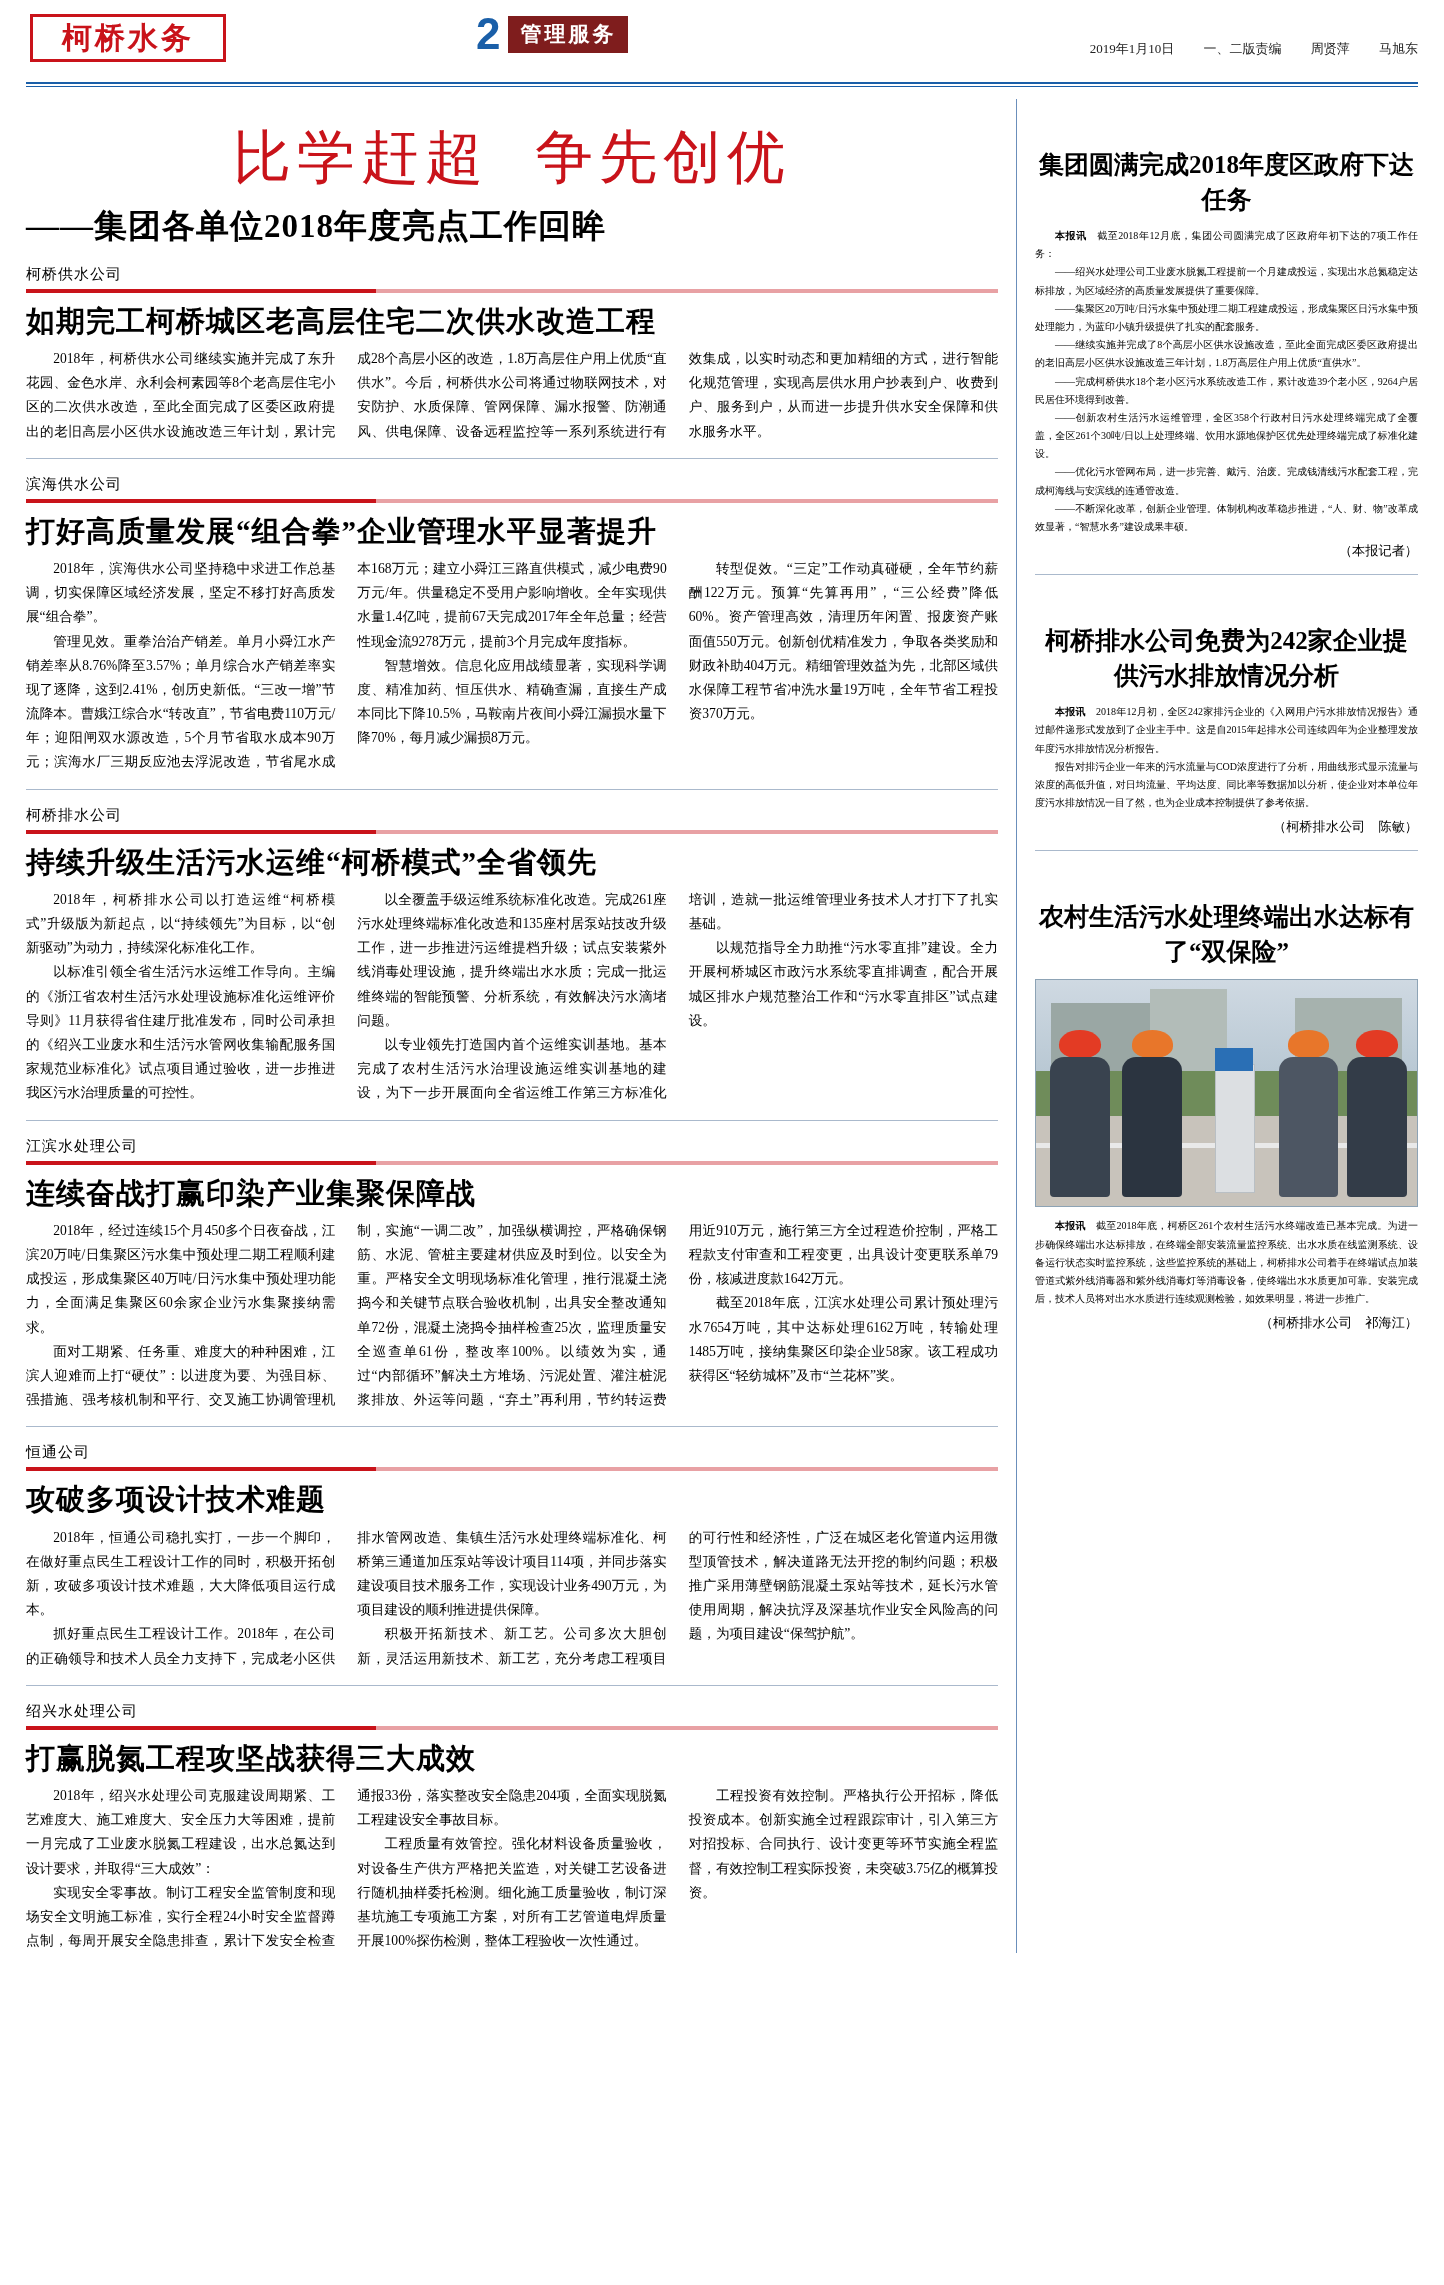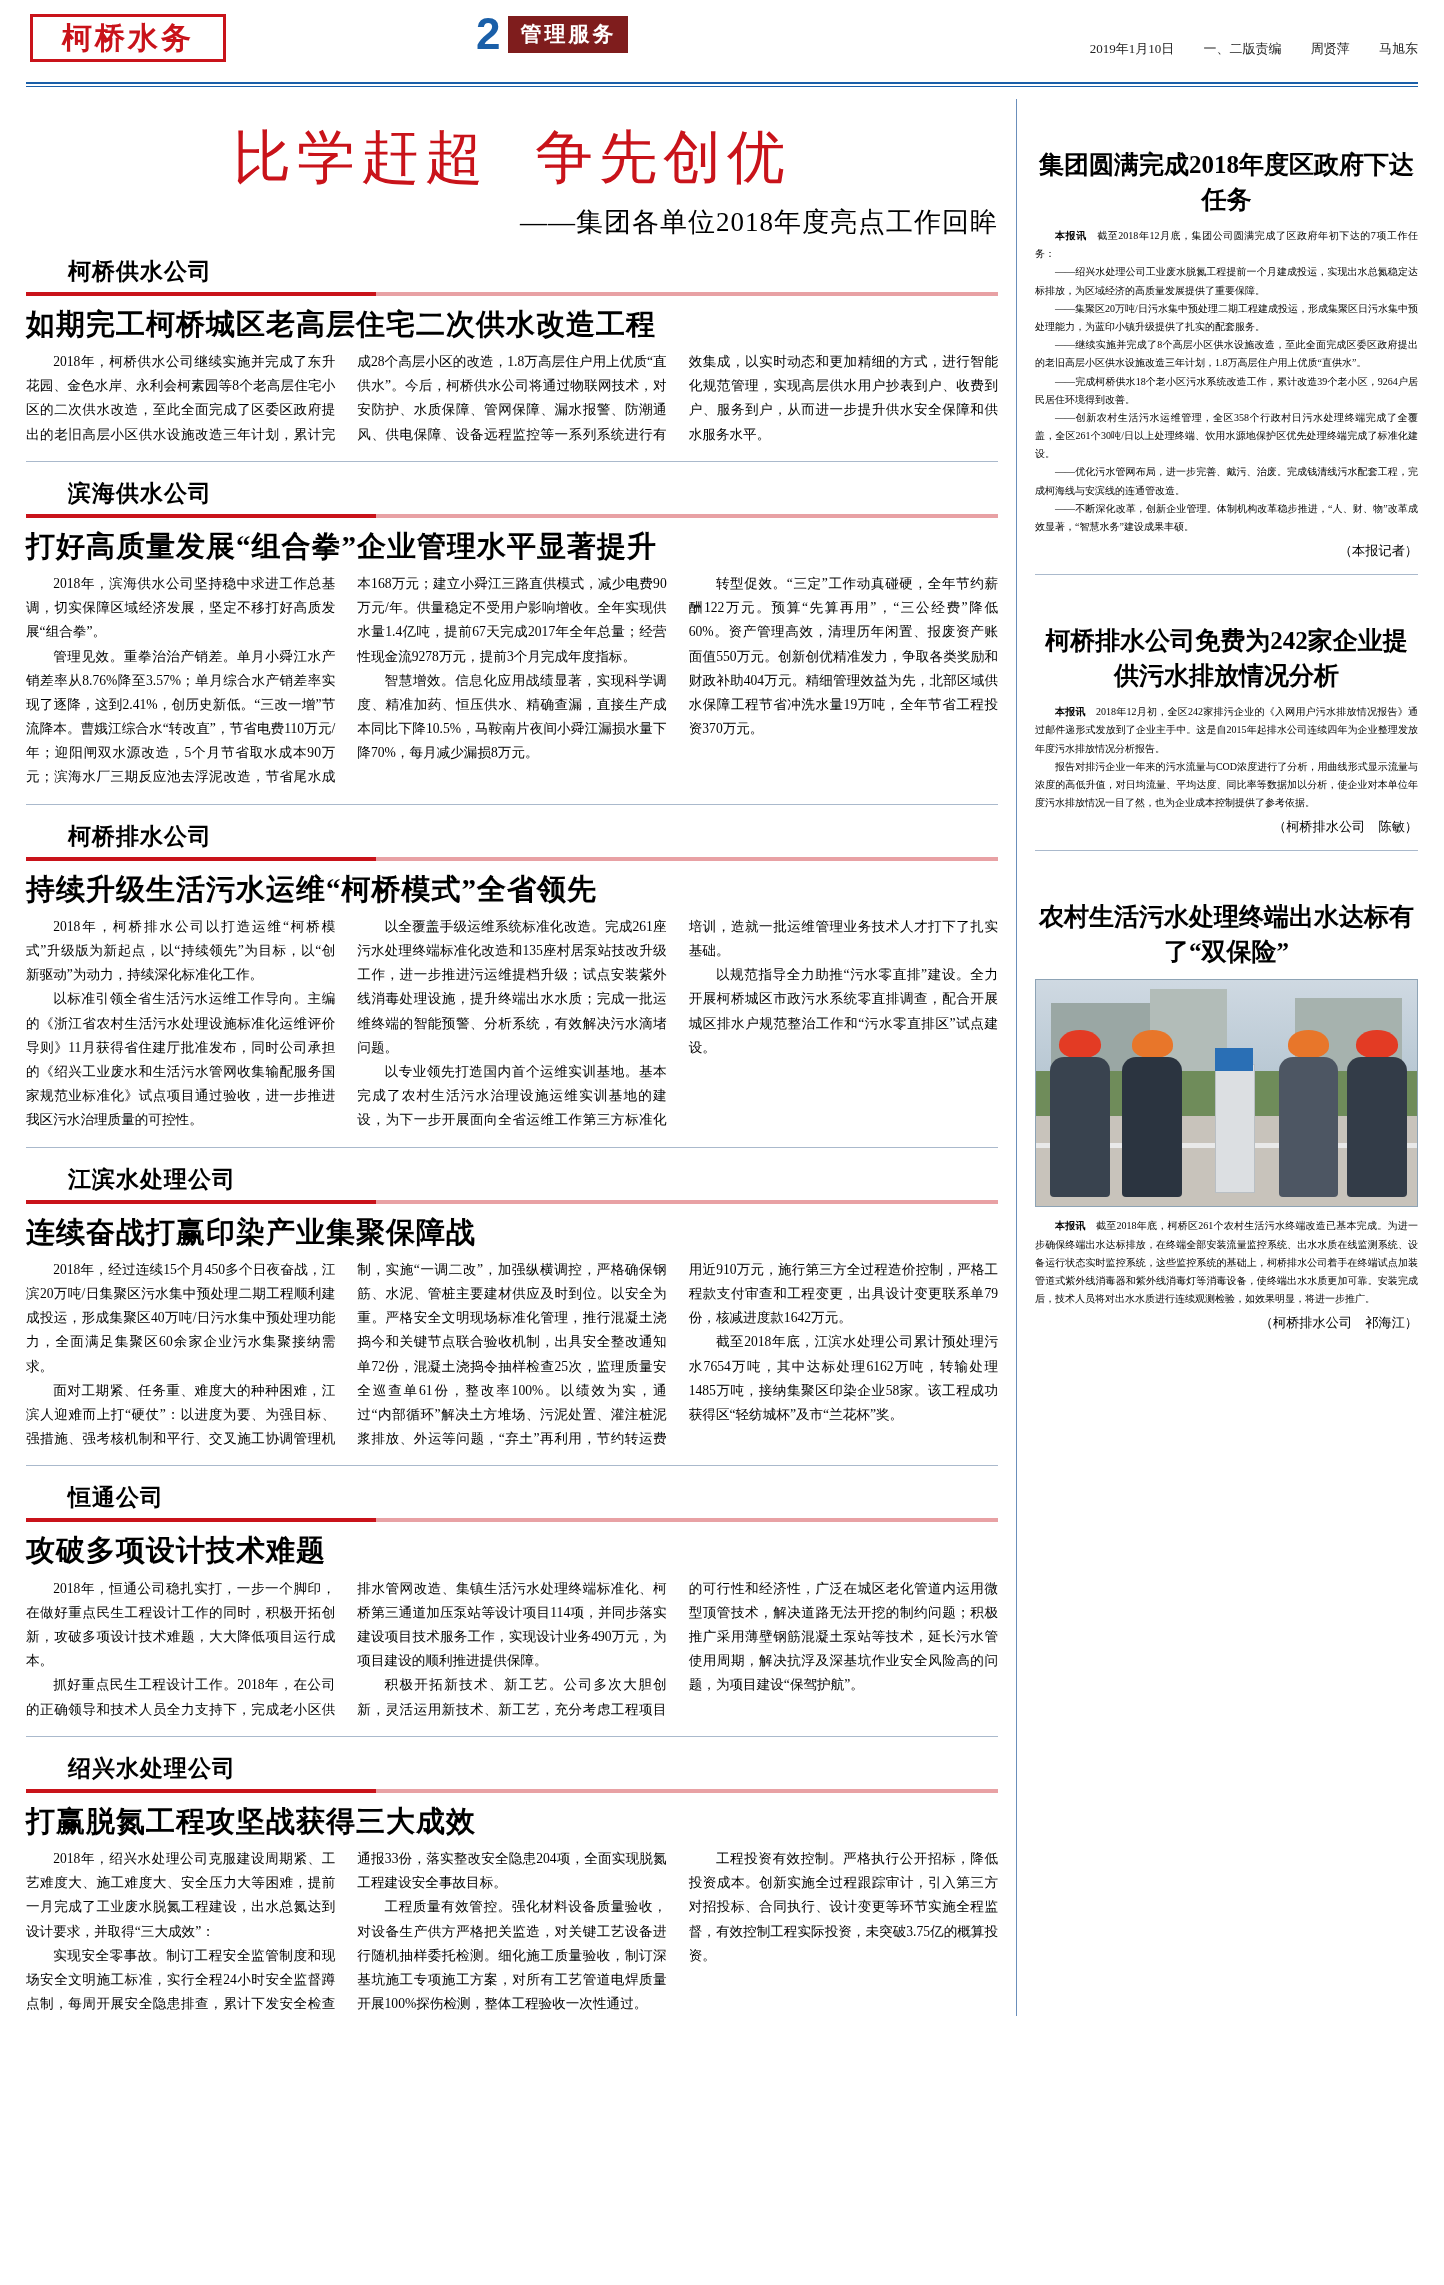--- a/index.html
+++ b/index.html
@@ -110,48 +110,47 @@
     color: #c9131a;
     font-size: 58px;
     font-weight: normal;
     letter-spacing: 6px;
     line-height: 1.15;
     font-family: "Liberation Serif", serif;
     margin-top: 26px;
   }
   .headline-main .gap { display: inline-block; width: 46px; }
   .headline-sub {
-    text-align: right;
-    font-size: 27px;
-    font-weight: normal;
+    text-align: left;
+    font-size: 33px;
+    font-weight: bold;
     margin-top: 12px;
     letter-spacing: 1px;
   }
 
   
   .lead {
     background: #dfe9f4;
     margin-top: 18px;
     padding: 12px 14px 14px 14px;
     font-size: 14.5px;
     line-height: 1.85;
     text-align: justify;
     text-indent: 2em;
   }
 
   
   .unit {
     margin-top: 16px;
   }
   .unit-name {
-    font-size: 23px;
-    font-weight: bold;
+    font-size: 15px;
+    font-weight: normal;
     letter-spacing: 1px;
     padding-bottom: 2px;
-    margin-left: 42px;
   }
   .unit-underline {
     height: 4px;
     background: linear-gradient(to right, #c9131a 0%, #c9131a 36%, #e8a1a4 36%, #e8a1a4 100%);
     margin: 3px 0 10px 0;
   }
   .unit-title {
     font-size: 29px;
     font-weight: bold;
     letter-spacing: 1px;

